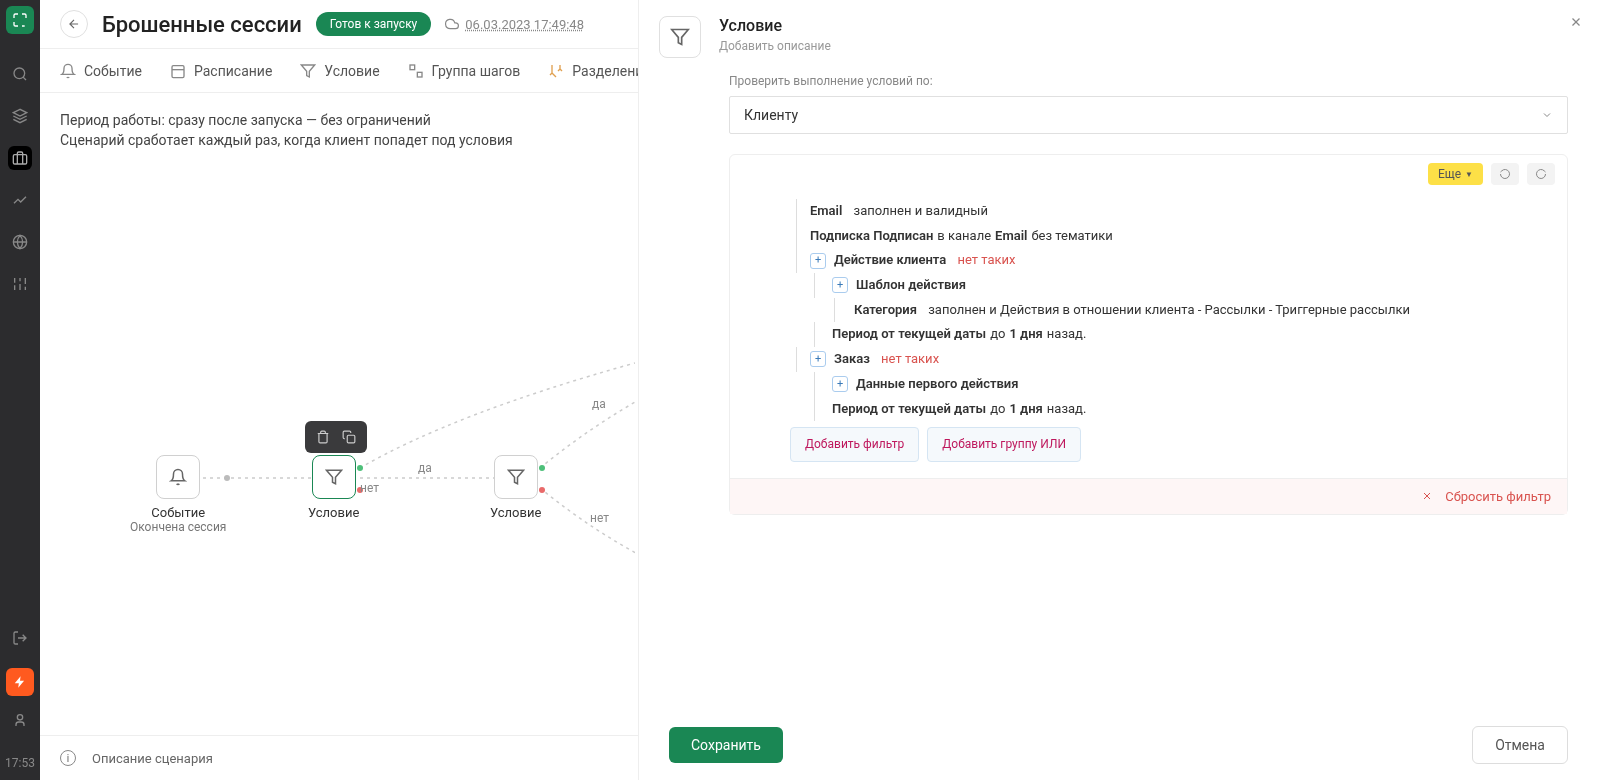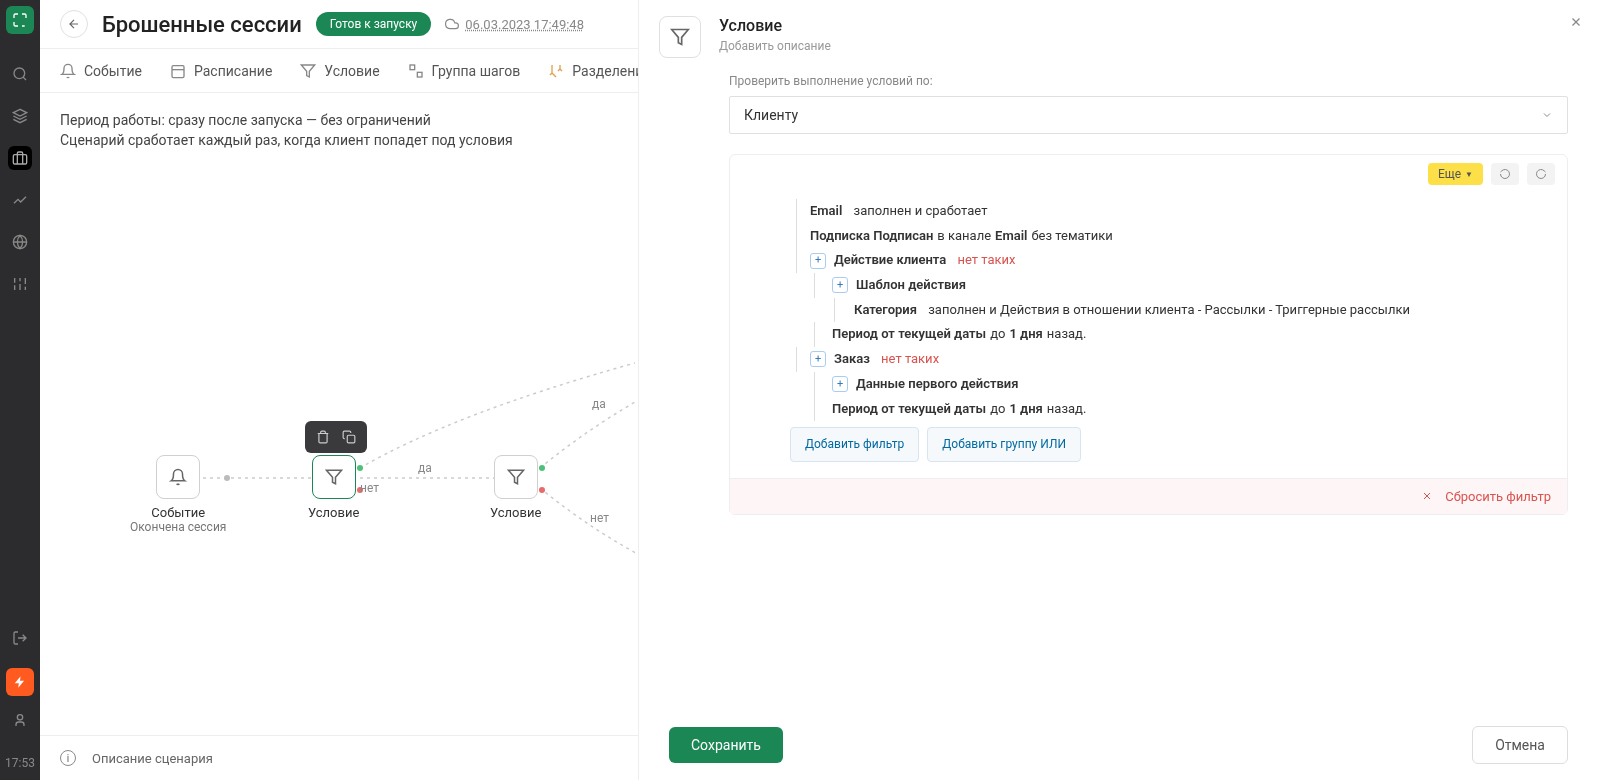--- a/index.html
+++ b/index.html
@@ -54,21 +54,21 @@
 .tree-row { display: flex; align-items: center; gap: 4px; position: relative; padding-left: 14px; margin-left: 42px; }
 .tree-row.l2 { padding-left: 36px; }
 .tree-row.l3 { padding-left: 58px; }
 .tree-row::before { content: ""; position: absolute; left: 0; top: 0; bottom: 0; width: 10px; border-left: 1px solid #ddd; }
 .tree-row.l2::before { left: 18px; }
 .tree-row.l3::before { left: 38px; }
 .plus-sq { width: 16px; height: 16px; border: 1px solid #aaccee; border-radius: 3px; display: inline-flex; align-items: center; justify-content: center; font-size: 11px; color: #3a7ab8; margin-right: 4px; background: #fff; flex-shrink: 0; }
 .b { font-weight: 600; }
 .red { color: #d9534f; }
 .filter-buttons { display: flex; gap: 8px; padding-left: 36px; margin-top: 6px; }
-.filter-btn { border: 1px solid #d5e5f3; background: #f5f9fc; color: #0369a1; font-size: 12px; padding: 5px 14px; border-radius: 4px; cursor: pointer; }
+.filter-btn { border: 1px solid #d5e5f3; background: #f5f9fc; color: #be185d; font-size: 12px; padding: 5px 14px; border-radius: 4px; cursor: pointer; }
 .reset-filter { display: flex; justify-content: flex-end; padding: 10px 16px; border-top: 1px solid #eee; background: #fef6f6; }
 .reset-btn { color: #d9534f; font-size: 13px; display: flex; align-items: center; gap: 12px; cursor: pointer; }
 .panel-footer { display: flex; justify-content: space-between; align-items: center; padding: 16px 30px; }
 .btn-primary { background: #1a8754; color: #fff; border: none; border-radius: 6px; padding: 10px 22px; font-size: 14px; cursor: pointer; }
 .btn-secondary { background: #fff; color: #555; border: 1px solid #ddd; border-radius: 6px; padding: 10px 22px; font-size: 14px; cursor: pointer; }
 svg.dashed-path { position: absolute; pointer-events: none; }
 </style>
 </head>
 <body>
 
@@ -302,21 +302,21 @@
                 <path d="M3 12a9 9 0 1 0 2.64-6.36L3 8"></path>
               </svg>
             </div>
           <div class="filter-icon-btn">
               <svg width="12" height="12" viewBox="0 0 24 24" fill="none" stroke="currentColor" stroke-width="2">
                 <path d="M21 12a9 9 0 1 1-2.64-6.36L21 8"></path>
               </svg>
             </div>
         </div>
         <div class="filter-tree">
-          <div class="tree-row"><span class="b">Email</span>&nbsp;<span>заполнен и сработает</span></div>
+          <div class="tree-row"><span class="b">Email</span>&nbsp;<span>заполнен и валидный</span></div>
           <div class="tree-row">
               <span class="b">Подписка Подписан</span>
               <span> в канале </span>
               <span class="b">Email</span>
               <span> без тематики</span>
             </div>
           <div class="tree-row"><span class="plus-sq">+</span><span class="b">Действие клиента</span>&nbsp;<span class="red">нет таких</span></div>
           <div class="tree-row l2">
               <span class="plus-sq">+</span>
               <span class="b">Шаблон действия</span>

